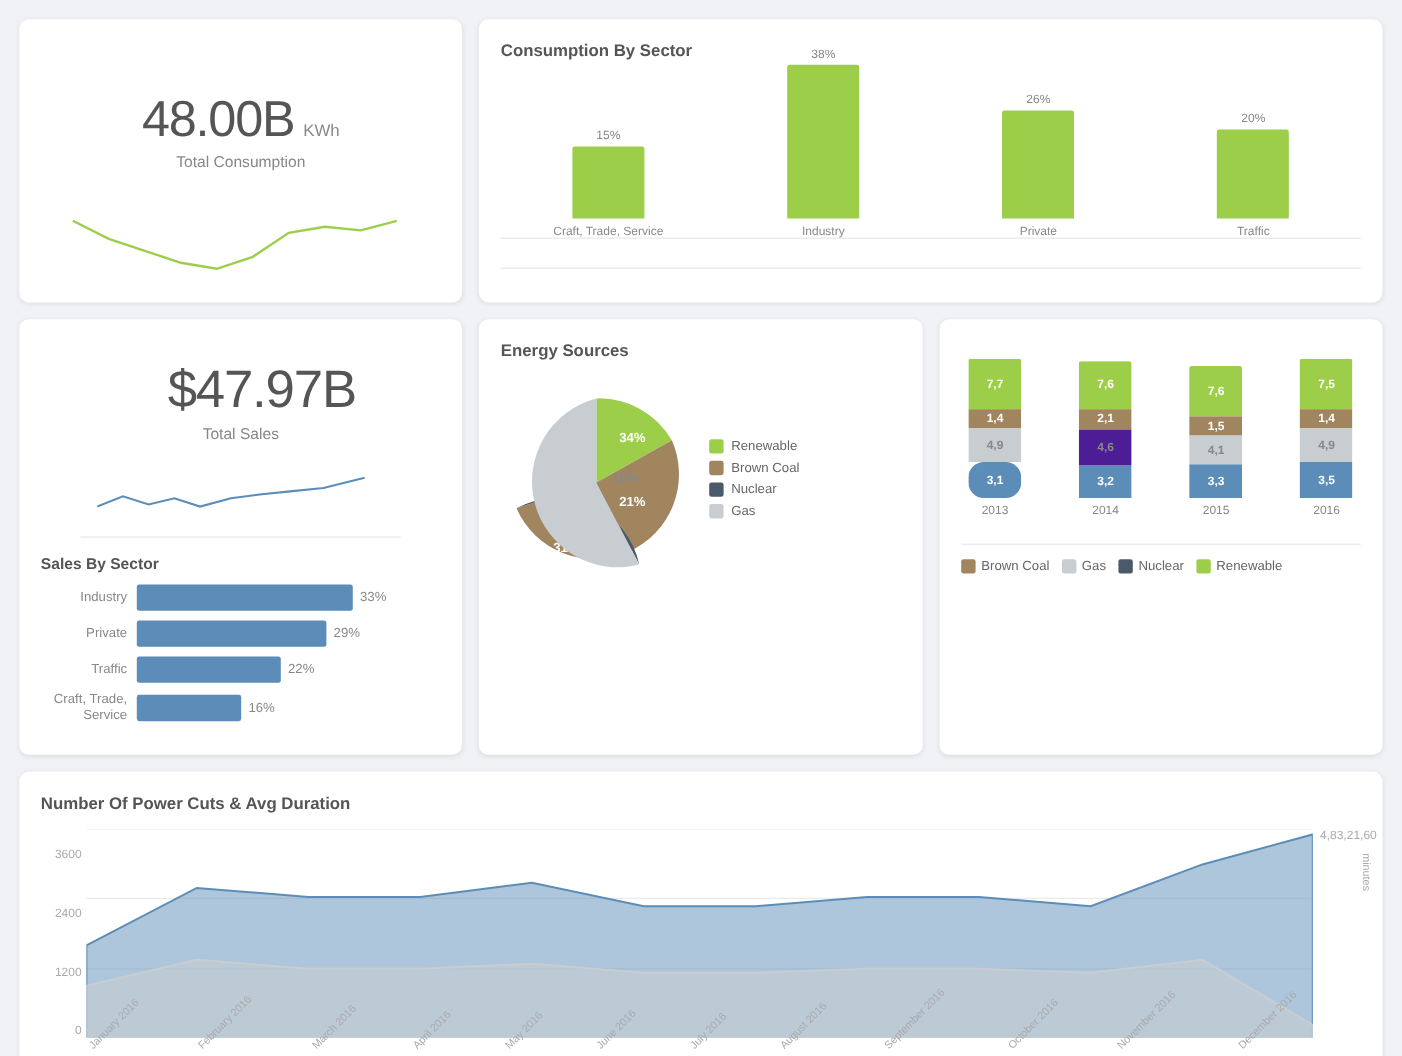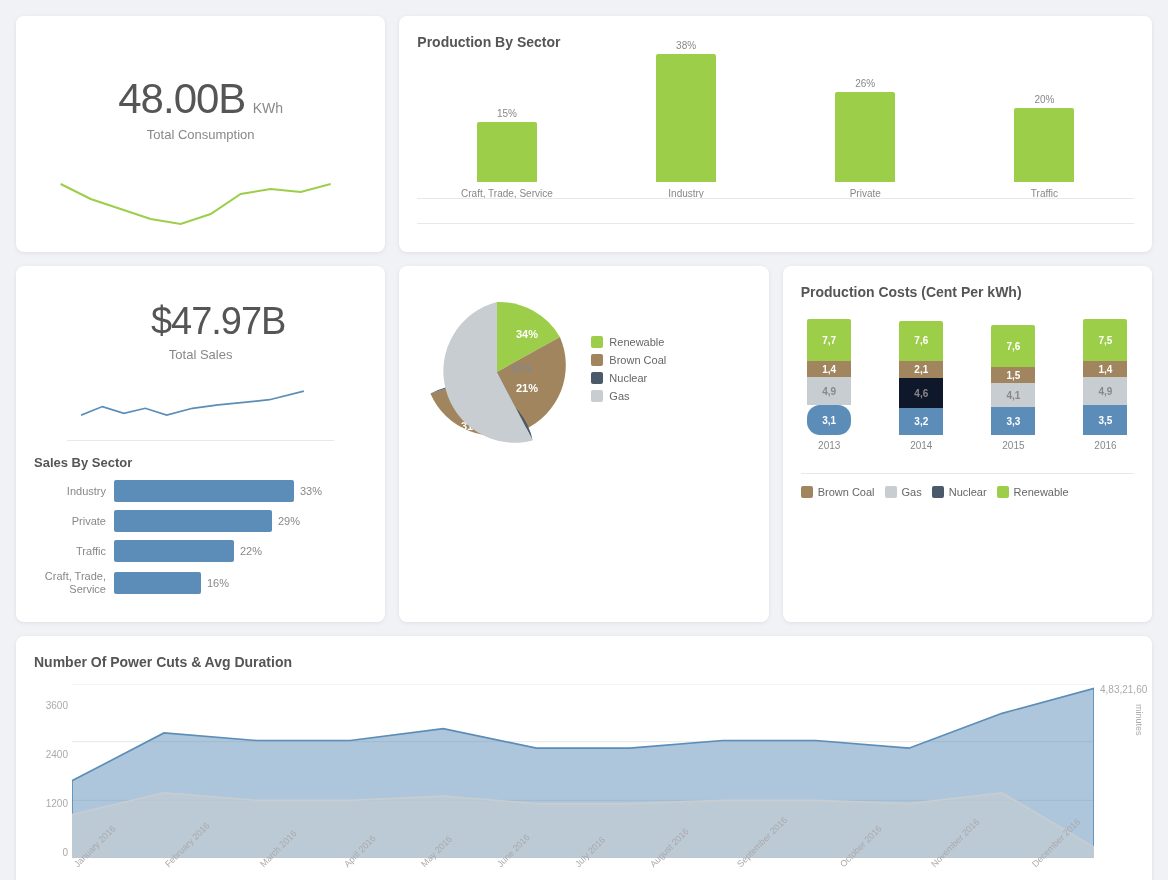--- a/index.html
+++ b/index.html
@@ -108,21 +108,21 @@
     .card-sales-stat {
       grid-column: 1;
       grid-row: 2;
       display: flex;
       flex-direction: column;
       align-items: center;
       justify-content: flex-start;
       min-height: 280px;
     }
     .stat-value-dollar {
-      font-size: 38px;
+      font-size: 44px;
       font-weight: 300;
       color: #555;
       letter-spacing: -1px;
       margin-top: 16px;
       margin-left: 35px;
     }
     .divider {
       width: 80%;
       height: 1px;
       background: #e8e8e8;
@@ -286,21 +286,21 @@
       <span class="stat-value">48.00B</span>
       <span class="stat-unit">KWh</span>
     </div>
     <div class="stat-label">Total Consumption</div>
     <svg class="sparkline" viewBox="0 0 280 80" width="260" height="80">
       <polyline fill="none" stroke="#9dce4a" stroke-width="2" points="0,30 30,45 60,55 90,65 120,70 150,60 180,40 210,35 240,38 270,30"></polyline>
     </svg>
   </div>
 
   <div class="card card-sector">
-    <div class="card-title">Production By Sector</div>
+    <div class="card-title">Consumption By Sector</div>
     <div class="bar-chart-horizontal-container">
       <div class="x-axis-line"></div>
       <div class="bar-group">
         <span class="bar-label-top">15%</span>
         <div class="bar-col" style="height:60px;"></div>
         <span class="bar-label-bottom">Craft, Trade, Service</span>
       </div>
       <div class="bar-group">
         <span class="bar-label-top">38%</span>
         <div class="bar-col" style="height:128px;"></div>
@@ -345,20 +345,21 @@
       </div>
       <div class="hbar-row">
         <span class="hbar-label" style="line-height:1.2;">Craft, Trade,<br>Service</span>
         <div class="hbar" style="width:87px;align-self:center;"></div>
         <span class="hbar-pct">16%</span>
       </div>
     </div>
   </div>
 
   <div class="card card-energy">
+    <div class="card-title">Energy Sources</div>
     <div class="pie-legend-row">
       <div class="pie-wrapper">
         <svg viewBox="0 0 160 160" width="160" height="160">
 
           <path d="M80,80 L80,10 A70,70 0 0,1 142.9,44.9 Z" fill="#9dce4a"></path>
 
           <text x="110" y="46" font-size="11" fill="#fff" font-weight="bold" text-anchor="middle">34%</text>
 
           <path d="M80,80 L142.9,44.9 A70,70 0 0,1 13.4,101.6 Z" fill="#a0855e"></path>
 
@@ -388,38 +389,37 @@
         </li>
         <li class="legend-item">
           <span class="legend-dot" style="background:#c8cdd2;"></span>
           <span>Gas</span>
         </li>
       </ul>
     </div>
   </div>
 
   <div class="card card-production">
-    <div class="card-title">Production Costs (Cent Per kWh)</div>
     <div class="stacked-bar-area">
 
       <div class="stacked-bar-group">
         <div class="stacked-bar" style="height:116px;">
           <div class="stacked-seg" style="background:#9dce4a;height:42px;">7,7</div>
           <div class="stacked-seg" style="background:#a0855e;height:16px;">1,4</div>
           <div class="stacked-seg" style="background:#c8cdd2;height:28px;color:#888;">4,9</div>
           <div class="stacked-seg" style="background:#5b8db8;height:30px;border-radius:13px;">3,1</div>
         </div>
         <span class="stacked-year">2013</span>
       </div>
 
       <div class="stacked-bar-group">
         <div class="stacked-bar" style="height:114px;">
           <div class="stacked-seg" style="background:#9dce4a;height:42px;">7,6</div>
           <div class="stacked-seg" style="background:#a0855e;height:18px;">2,1</div>
-          <div class="stacked-seg" style="background:#0f172a;height:32px;color:#888;">4,6</div>
+          <div class="stacked-seg" style="background:#4c1d95;height:32px;color:#888;">4,6</div>
           <div class="stacked-seg" style="background:#5b8db8;height:28px;">3,2</div>
         </div>
         <span class="stacked-year">2014</span>
       </div>
 
       <div class="stacked-bar-group">
         <div class="stacked-bar" style="height:110px;">
           <div class="stacked-seg" style="background:#9dce4a;height:42px;">7,6</div>
           <div class="stacked-seg" style="background:#a0855e;height:16px;">1,5</div>
           <div class="stacked-seg" style="background:#c8cdd2;height:24px;color:#888;">4,1</div>

